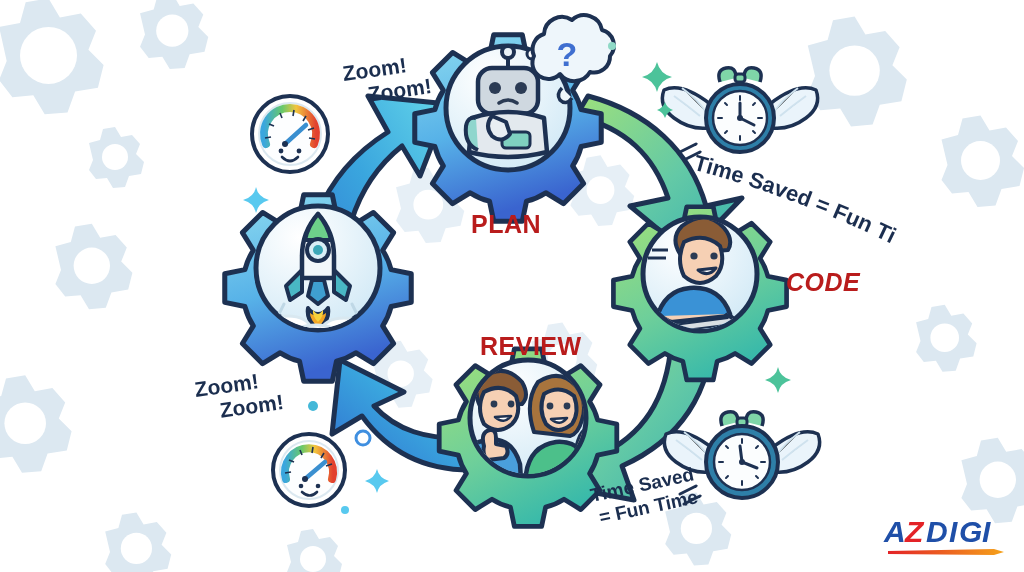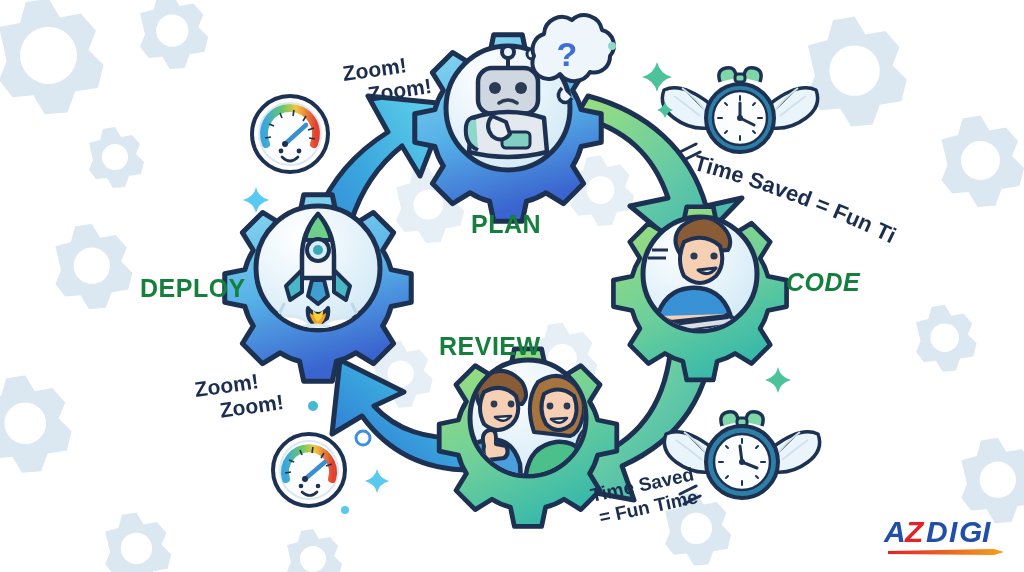--- a/index.html
+++ b/index.html
@@ -1,19 +1,19 @@
 <!DOCTYPE html>
 <html><head>
 <meta charset="utf-8">
 <style>
   html,body{margin:0;padding:0;background:#fff;}
   body{width:1024px;height:572px;overflow:hidden;font-family:"Liberation Sans",sans-serif;}
   #stage{position:relative;width:1024px;height:572px;background:#ffffff;overflow:hidden;}
   #bg,#art{position:absolute;left:0;top:0;width:1024px;height:572px;}
-  .lbl{position:absolute;font-family:"Liberation Sans",sans-serif;font-weight:bold;color:#15803d;letter-spacing:.5px;white-space:nowrap;}
+  .lbl{position:absolute;font-family:"Liberation Sans",sans-serif;font-weight:bold;color:#b91c1c;letter-spacing:.5px;white-space:nowrap;}
   .node-label{font-size:25px;}
   .quip{font-size:21px;font-weight:bold;color:#1b2e4f;}
   #logo{position:absolute;right:16px;bottom:14px;width:126px;height:46px;}
 </style>
 </head>
 <body>
 
 <div id="stage">
 
   <svg id="bg" viewBox="0 0 1024 572">
@@ -453,22 +453,21 @@
     <circle cx="612" cy="46" r="4" fill="#8fd9c6"></circle>
 
     <path id="arcTopRight" d="M688,168 Q800,198 900,248" fill="none" stroke="none"></path>
     <text font-family="Liberation Sans, sans-serif" font-size="22" font-weight="bold" fill="#1b2e4f">
       <textPath href="#arcTopRight" startOffset="2%" id="tp-topright">Time Saved = Fun Time</textPath>
     </text>
   </svg>
 
   <div class="lbl node-label" style="left:471px;top:210px;">PLAN</div>
   <div class="lbl node-label" style="left:786px;top:268px;font-style:italic;">CODE</div>
-  <div class="lbl node-label" style="left:439px;top:332px;">REVIEW</div>
-  <div class="lbl node-label" style="left:140px;top:274px;">DEPLOY</div>
+  <div class="lbl node-label" style="left:480px;top:332px;">REVIEW</div>
 
   <div style="position:absolute;left:344px;top:56px;transform:rotate(-8deg);line-height:1.12;">
     <div class="quip">Zoom!</div>
     <div class="quip" style="margin-left:22px;">Zoom!</div>
   </div>
 
   <div style="position:absolute;left:196px;top:372px;transform:rotate(-8deg);line-height:1.12;">
     <div class="quip">Zoom!</div>
     <div class="quip" style="margin-left:22px;">Zoom!</div>
   </div>

